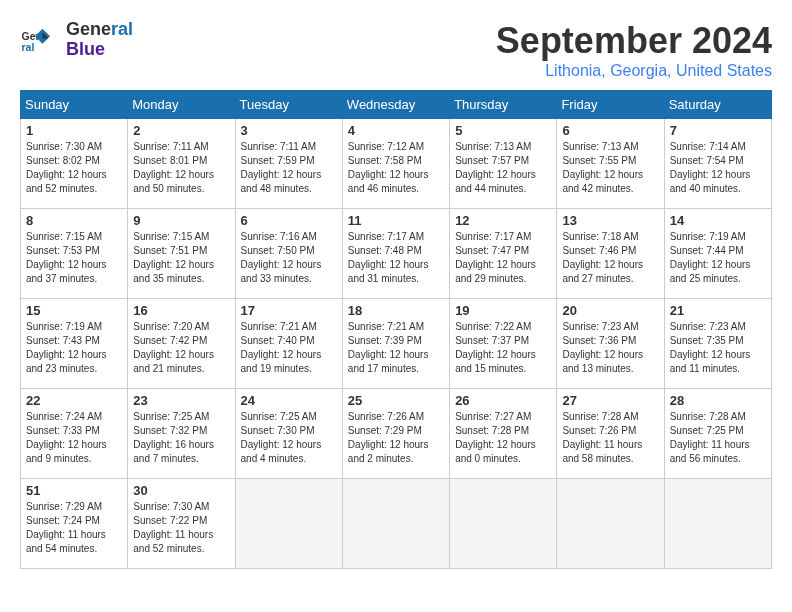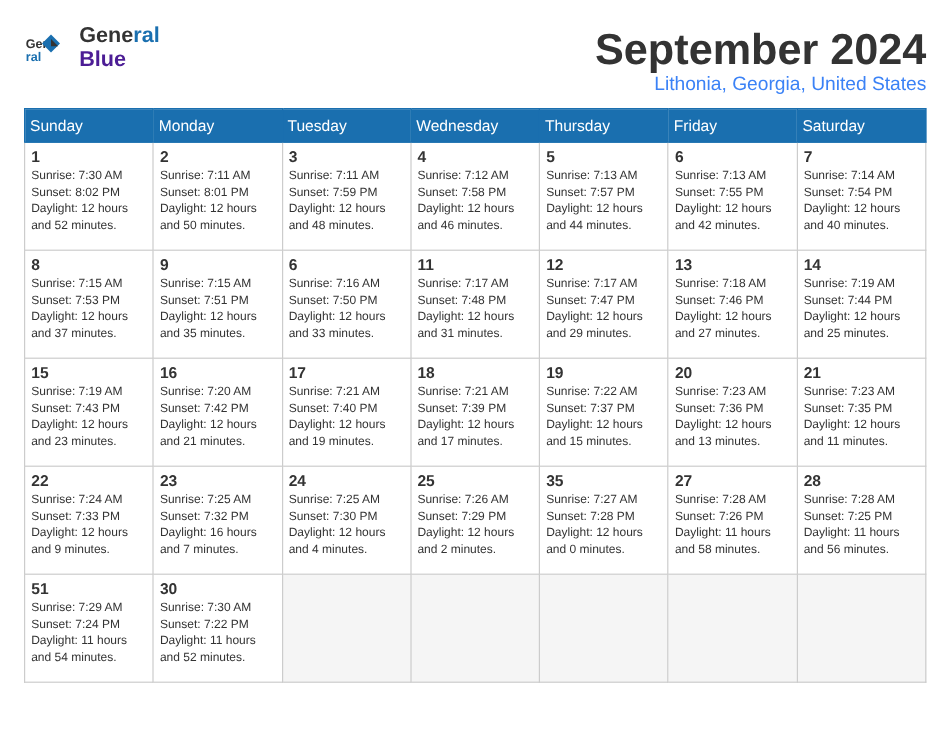--- a/index.html
+++ b/index.html
@@ -321,21 +321,21 @@
       </td>
         <td>
         <span class="day-num">25</span>
         <div class="day-info">
           <span>Sunrise: 7:26 AM</span><br>
           <span>Sunset: 7:29 PM</span><br>
           <span>Daylight: 12 hours and 2 minutes.</span>
         </div>
       </td>
         <td>
-        <span class="day-num">35</span>
+        <span class="day-num">26</span>
         <div class="day-info">
           <span>Sunrise: 7:27 AM</span><br>
           <span>Sunset: 7:28 PM</span><br>
           <span>Daylight: 12 hours and 0 minutes.</span>
         </div>
       </td>
         <td>
         <span class="day-num">27</span>
         <div class="day-info">
           <span>Sunrise: 7:28 AM</span><br>

